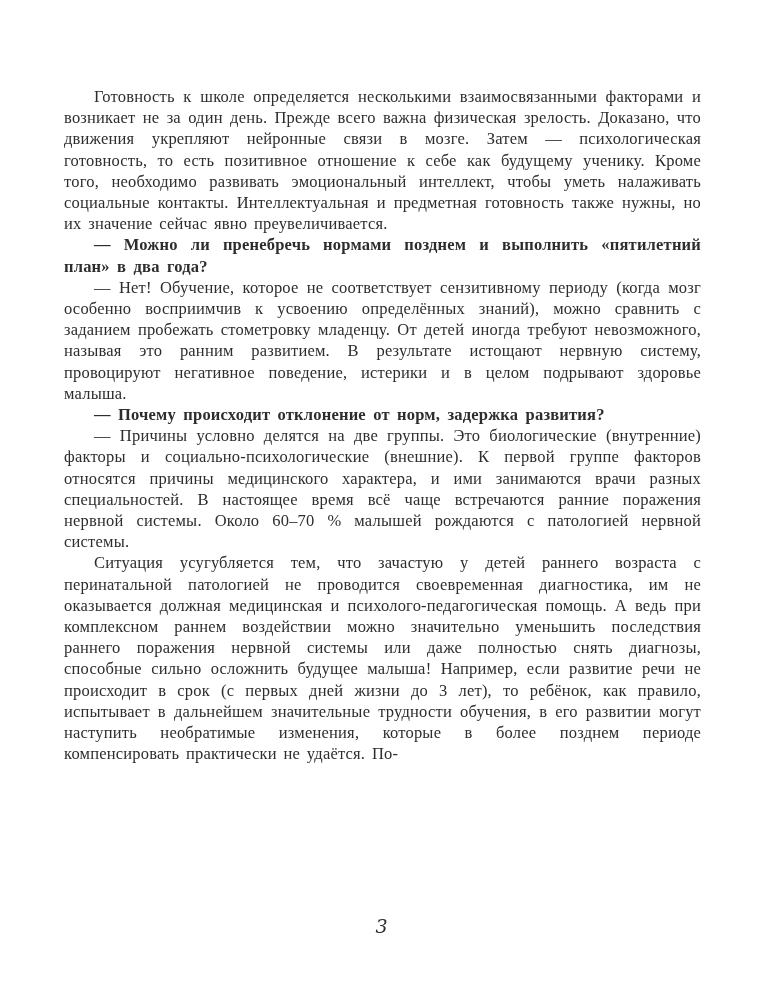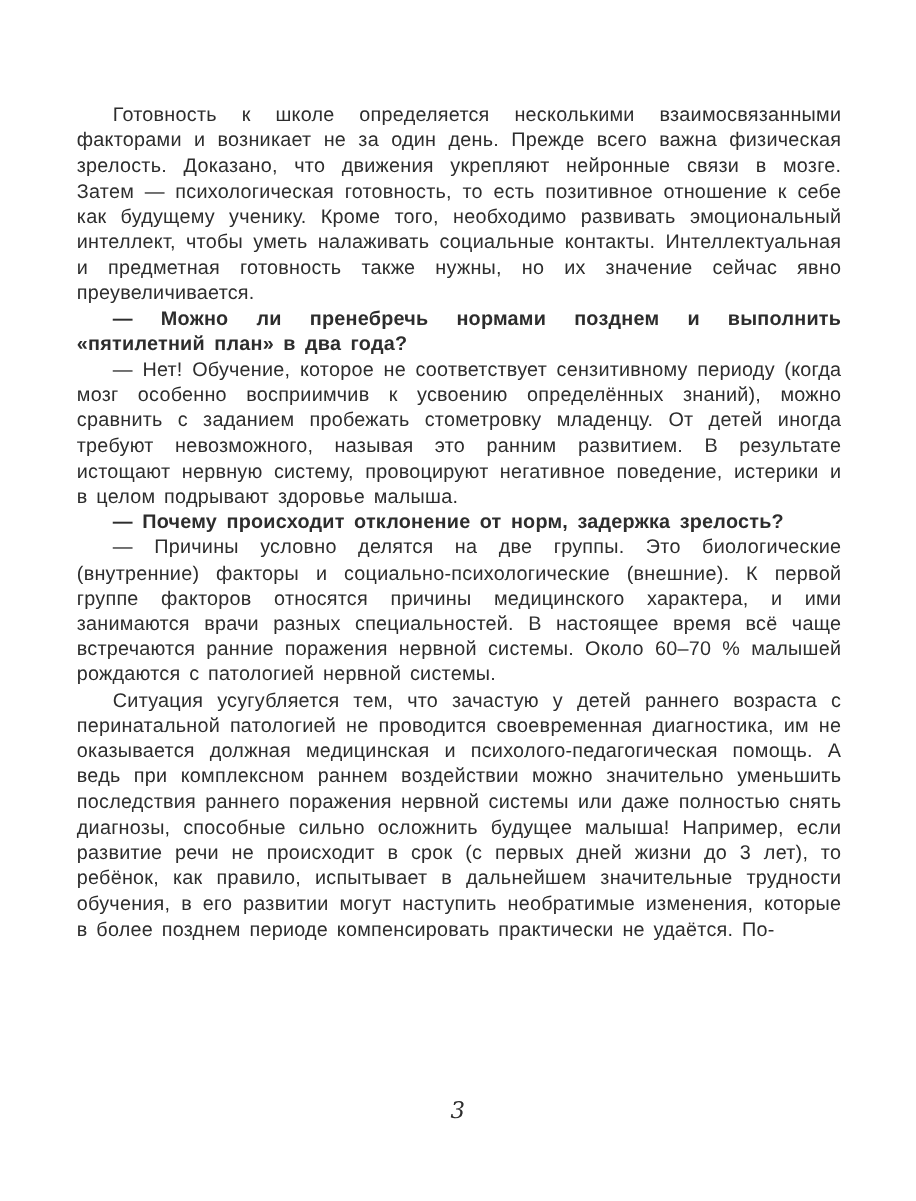--- a/index.html
+++ b/index.html
@@ -19,20 +19,21 @@
     width: 763px;
     height: 1001px;
     background: #ffffff;
     box-sizing: border-box;
   }
   .text-block {
     position: absolute;
     left: 64px;
     top: 86px;
     width: 637px;
+    font-family: Liberation Serif, serif;
   }
   p.para {
     margin: 0;
     padding: 0;
     font-size: 16.5px;
     line-height: 21.2px;
     font-weight: 500;
     text-align: justify;
     text-indent: 30px;
     letter-spacing: 0.2px;
@@ -56,18 +57,18 @@
   }
 </style>
 </head>
 <body>
 
 <div class="page">
   <div class="text-block">
       <p class="para">Готовность к школе определяется несколькими взаимосвязанными факторами и возникает не за один день. Прежде всего важна физическая зрелость. Доказано, что движения укрепляют нейронные связи в мозге. Затем — психологическая готовность, то есть позитивное отношение к себе как будущему ученику. Кроме того, необходимо развивать эмоциональный интеллект, чтобы уметь налаживать социальные контакты. Интеллектуальная и предметная готовность также нужны, но их значение сейчас явно преувеличивается.</p>
       <p class="para bold">— Можно ли пренебречь нормами позднем и выполнить «пятилетний план» в два года?</p>
       <p class="para">— Нет! Обучение, которое не соответствует сензитивному периоду (когда мозг особенно восприимчив к усвоению определённых знаний), можно сравнить с заданием пробежать стометровку младенцу. От детей иногда требуют невозможного, называя это ранним развитием. В результате истощают нервную систему, провоцируют негативное поведение, истерики и в целом подрывают здоровье малыша.</p>
-      <p class="para bold">— Почему происходит отклонение от норм, задержка зрелость?</p>
+      <p class="para bold">— Почему происходит отклонение от норм, задержка развития?</p>
       <p class="para">— Причины условно делятся на две группы. Это биологические (внутренние) факторы и социально-психологические (внешние). К первой группе факторов относятся причины медицинского характера, и ими занимаются врачи разных специальностей. В настоящее время всё чаще встречаются ранние поражения нервной системы. Около 60–70 % малышей рождаются с патологией нервной системы.</p>
       <p class="para">Ситуация усугубляется тем, что зачастую у детей раннего возраста с перинатальной патологией не проводится своевременная диагностика, им не оказывается должная медицинская и психолого-педагогическая помощь. А ведь при комплексном раннем воздействии можно значительно уменьшить последствия раннего поражения нервной системы или даже полностью снять диагнозы, способные сильно осложнить будущее малыша! Например, если развитие речи не происходит в срок (с первых дней жизни до 3 лет), то ребёнок, как правило, испытывает в дальнейшем значительные трудности обучения, в его развитии могут наступить необратимые изменения, которые в более позднем периоде компенсировать практически не удаётся. По-</p>
     </div>
   <div class="page-number">3</div>
 </div>
 
 </body></html>

